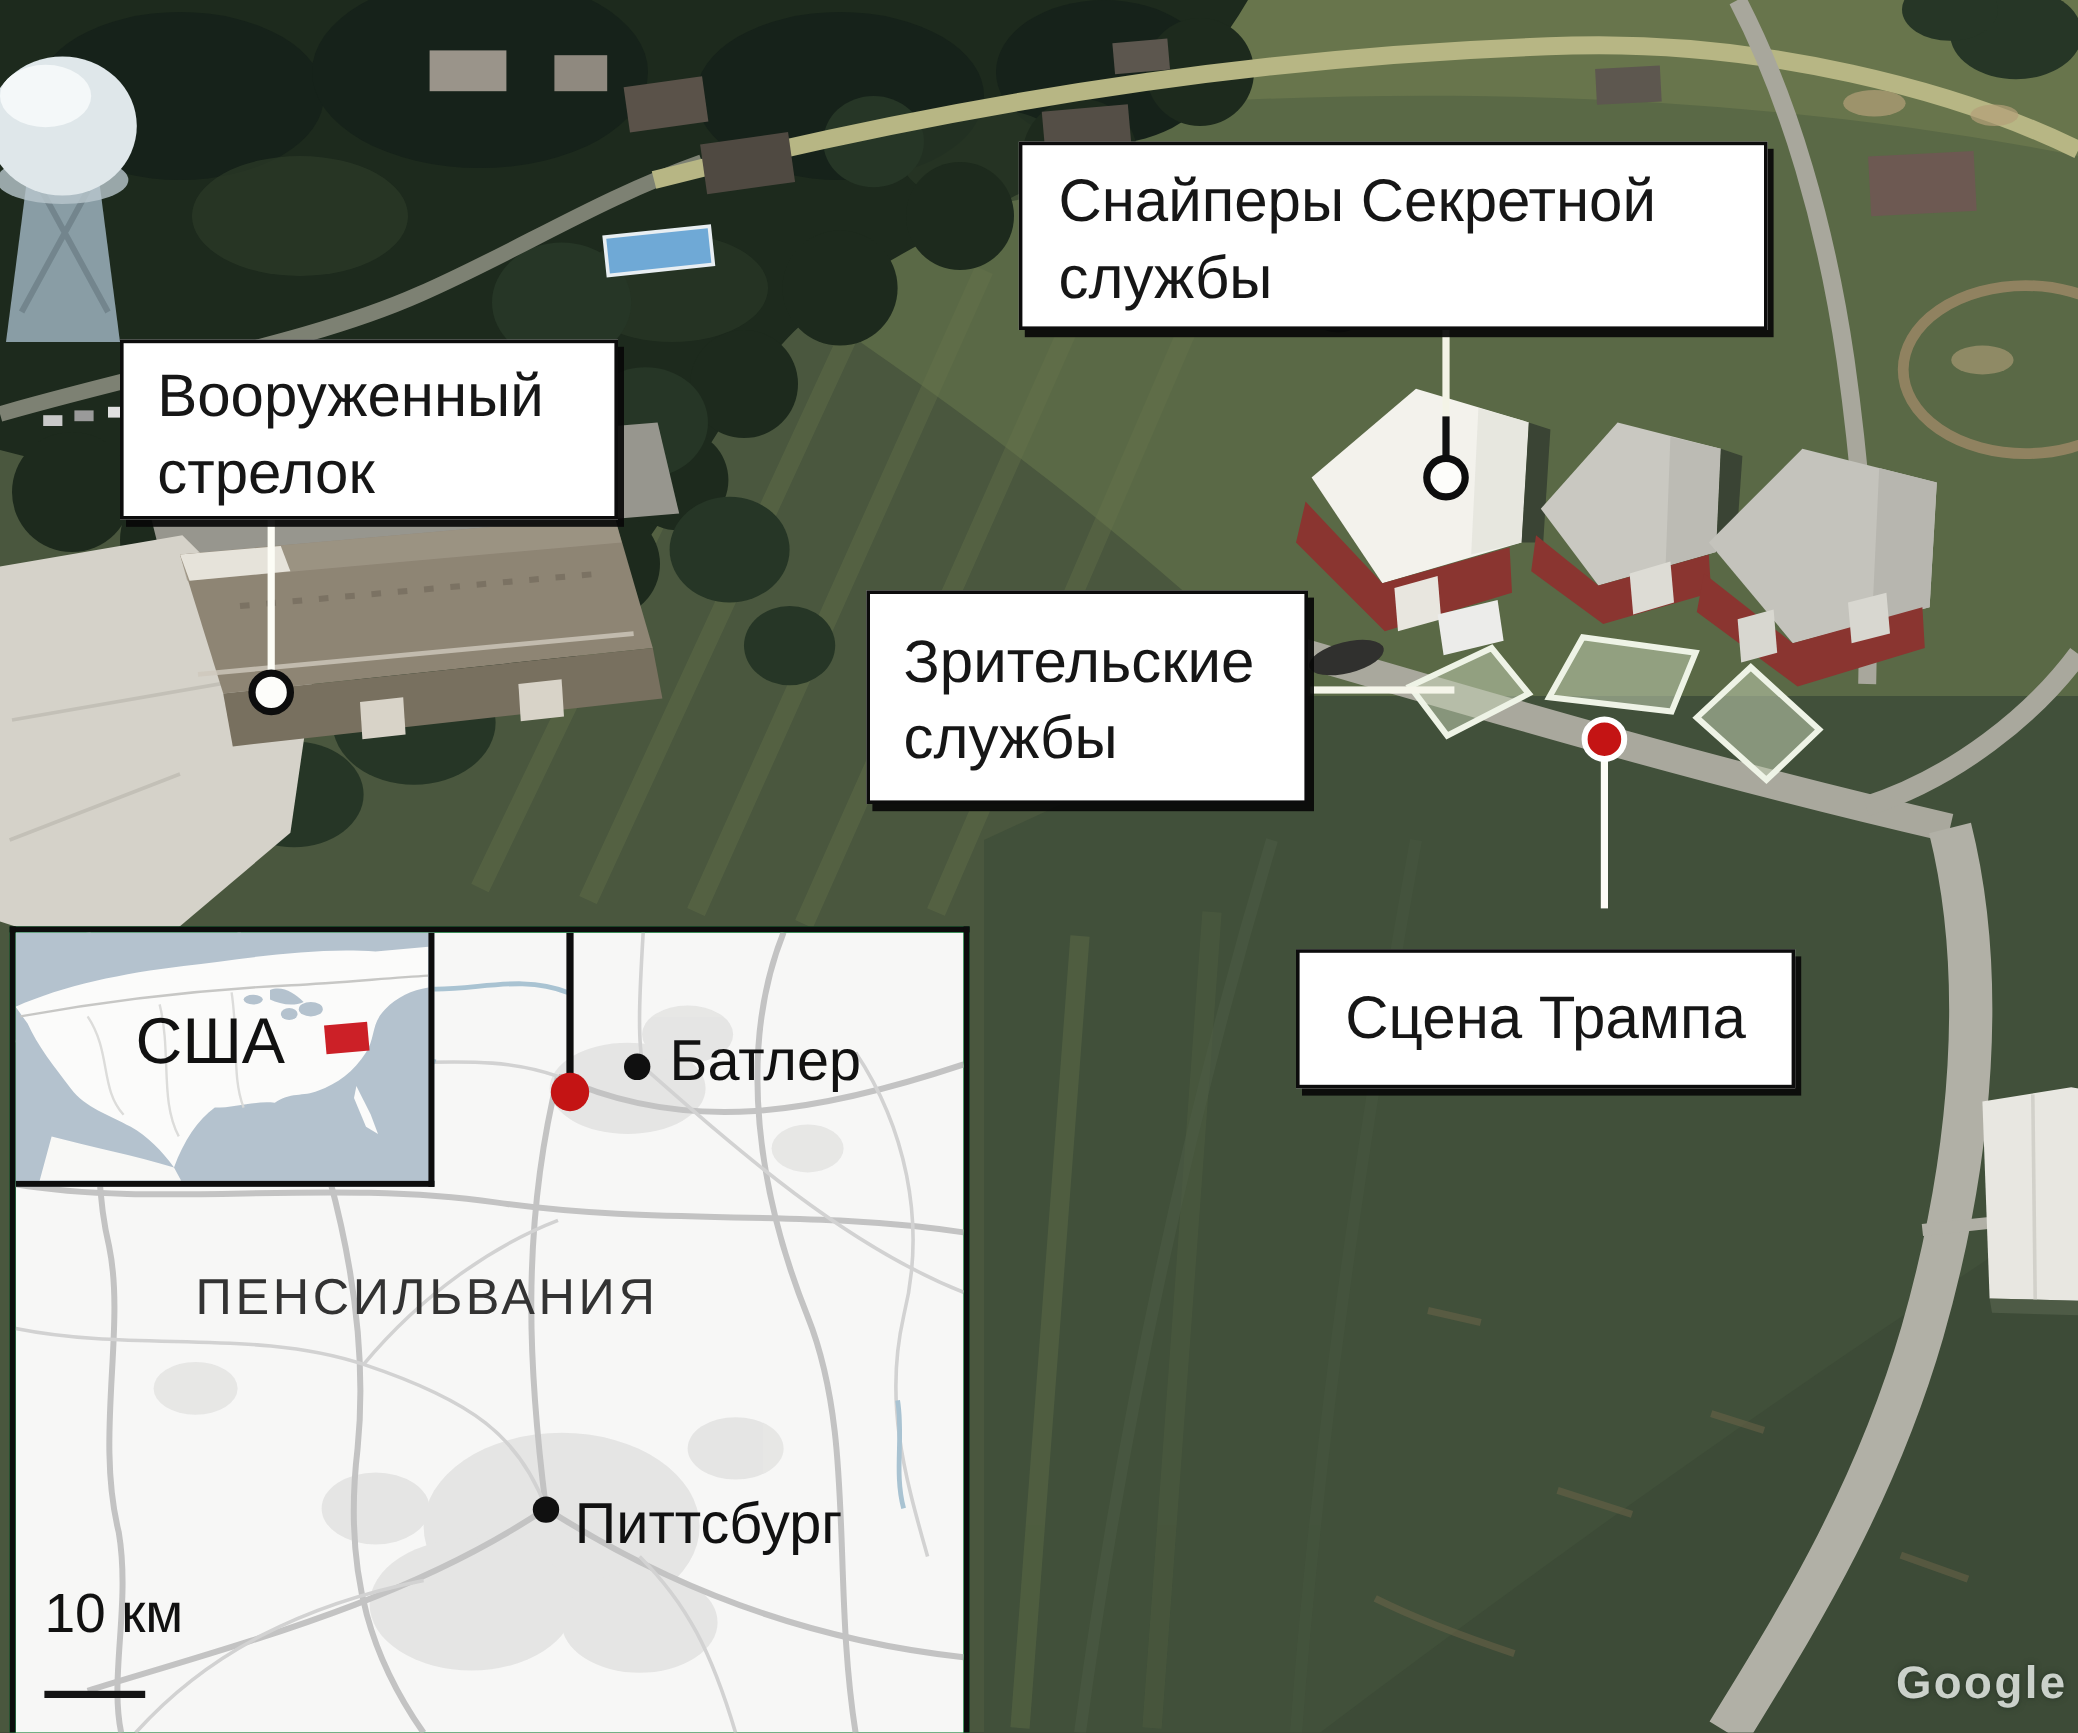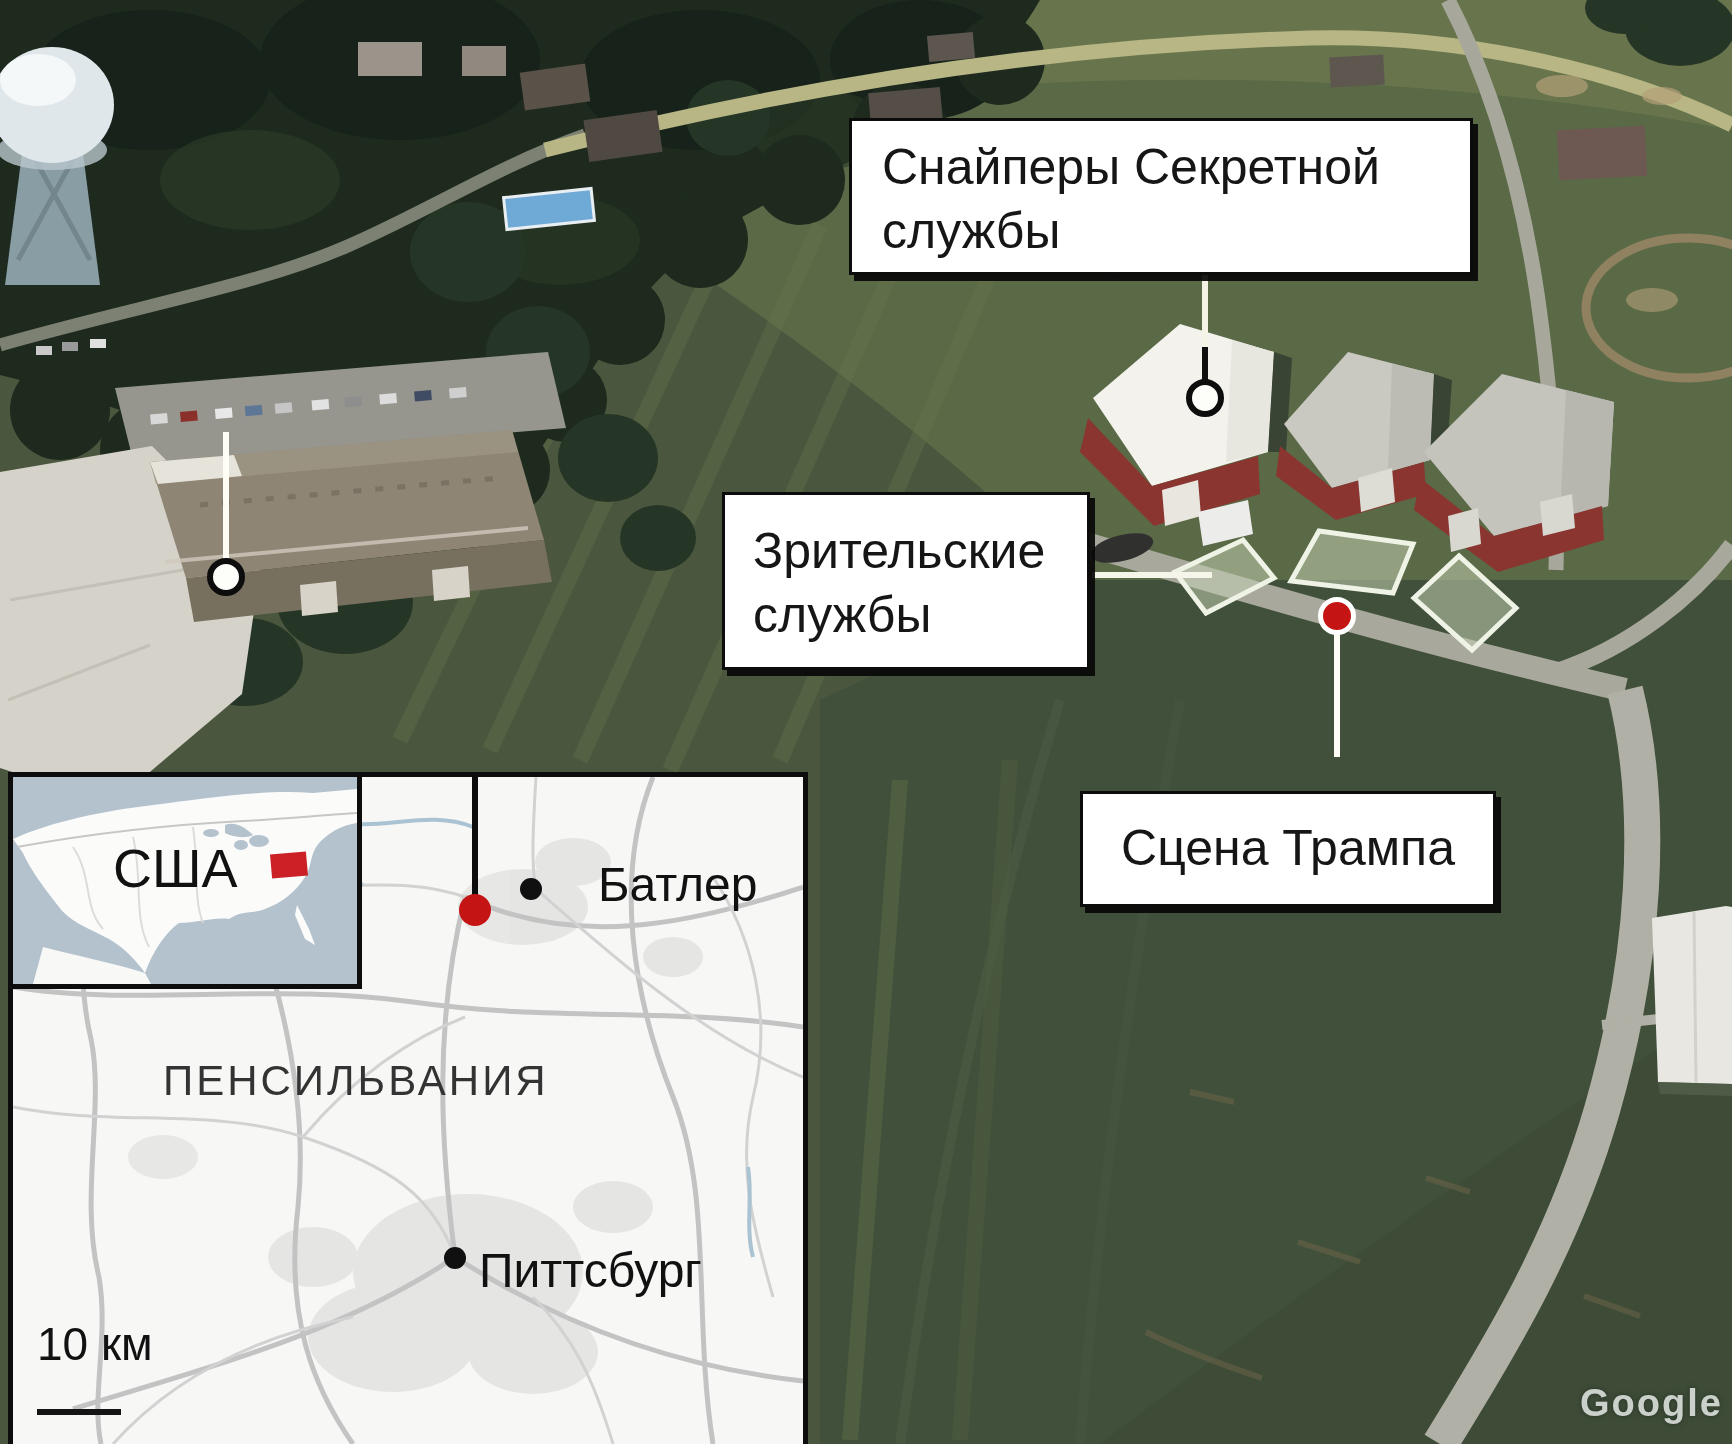--- a/index.html
+++ b/index.html
@@ -225,20 +225,24 @@
   <div class="hline" style="left:1092px;top:572px;width:120px;height:6px;background:#f5f5ea;"></div>
 
   <div class="vline" style="left:1334px;top:633px;width:6px;height:124px;background:#fdfdf6;"></div>
   <div class="dot-red" style="left:1318px;top:597px;width:28px;height:28px;"></div>
 
   <div class="callout-box" style="left:849px;top:118px;width:624px;height:157px;padding:14px 0 0 30px;">
     <div class="ln">Снайперы Секретной</div>
     <div class="ln">службы</div>
   </div>
 
+  <div class="callout-box" style="left:100px;top:283px;width:415px;height:150px;padding:12px 0 0 28px;">
+    <div class="ln">Вооруженный</div>
+    <div class="ln">стрелок</div>
+  </div>
 
   <div class="callout-box" style="left:722px;top:492px;width:368px;height:178px;padding:24px 0 0 28px;">
     <div class="ln">Зрительские</div>
     <div class="ln">службы</div>
   </div>
 
   <div class="callout-box" style="left:1080px;top:756px;width:416px;height:116px;padding:22px 0 0 0;text-align:center;margin-top:35px;">
     <div class="ln">Сцена Трампа</div>
   </div>
 
@@ -307,21 +311,21 @@
         <g stroke="#d9d9d7" stroke-width="2" fill="none" opacity="0.9">
           <path d="M60,70 C80,100 70,130 90,152"></path>
             <path d="M120,60 C130,100 120,140 136,170"></path>
           <path d="M180,50 C186,90 180,120 190,146"></path>
         </g>
         <rect x="258" y="76" width="36" height="24" transform="rotate(-5 276 88)" fill="#cc2027"></rect>
       </svg>
       <div class="map-label" style="left:100px;top:60px;font-size:54px;">США</div>
     </div>
 
-    <div class="map-label" style="left:545px;top:80px;font-size:48px;margin-left:40px;">Батлер</div>
+    <div class="map-label" style="left:545px;top:80px;font-size:48px;">Батлер</div>
     <div class="map-label" style="left:150px;top:280px;font-size:42px;letter-spacing:3px;color:#333333;">ПЕНСИЛЬВАНИЯ</div>
     <div class="map-label" style="left:466px;top:466px;font-size:48px;">Питтсбург</div>
     <div class="map-label" style="left:24px;top:540px;font-size:46px;">10 км</div>
     <div class="scalebar" style="left:24px;top:632px;width:84px;height:6px;"></div>
   </div>
 
   <div class="watermark">Google</div>
 
 </div>
 

